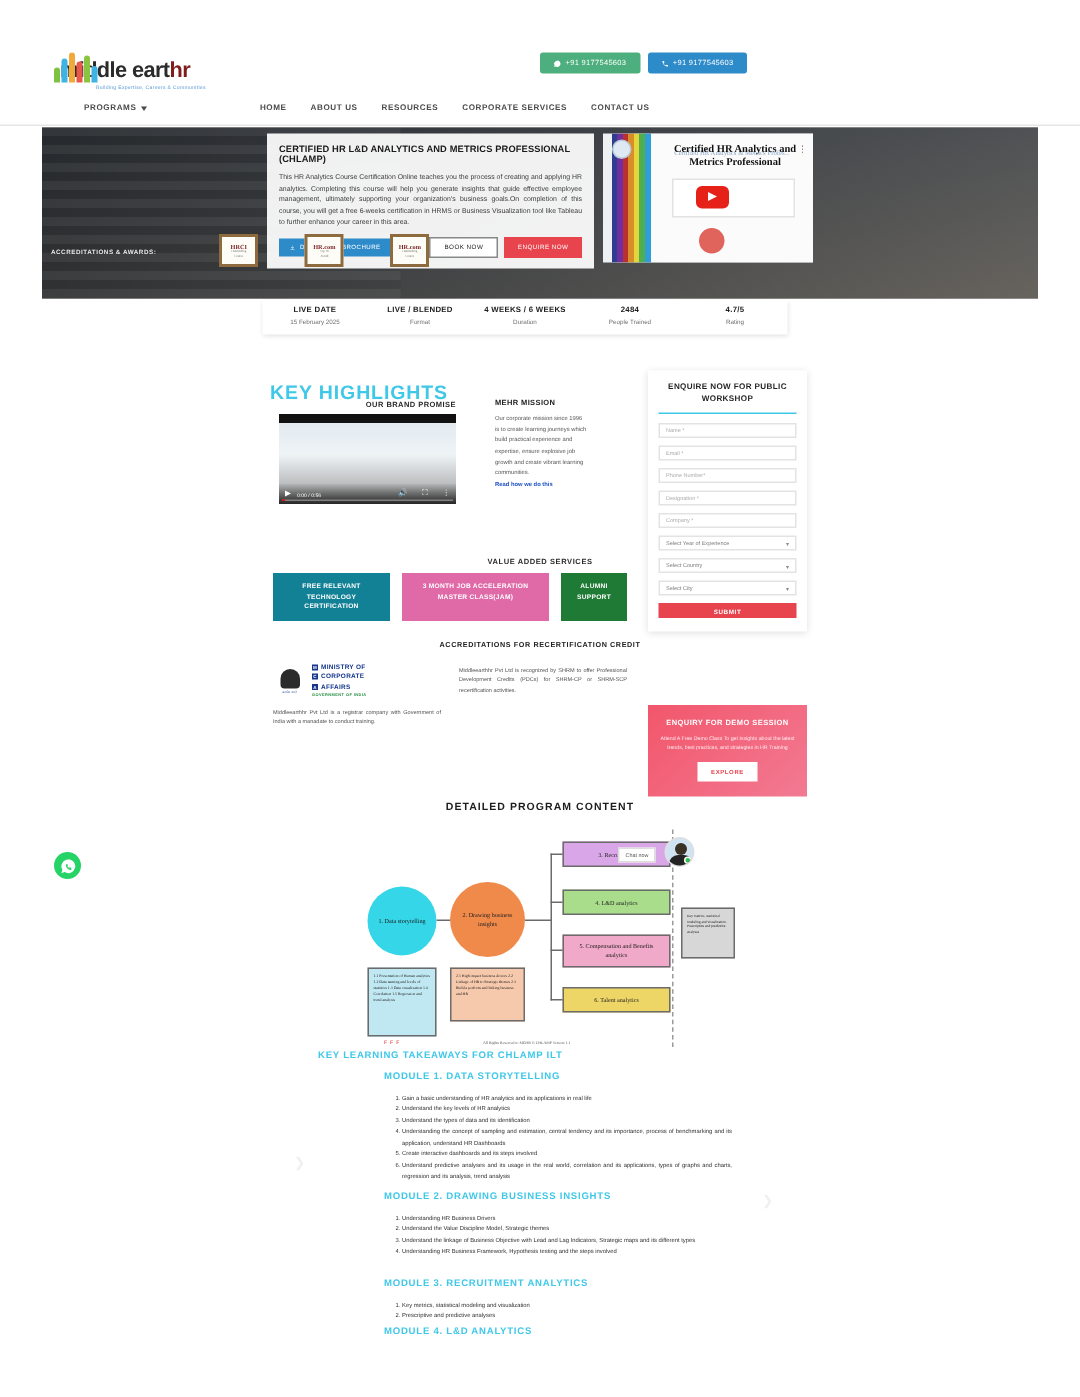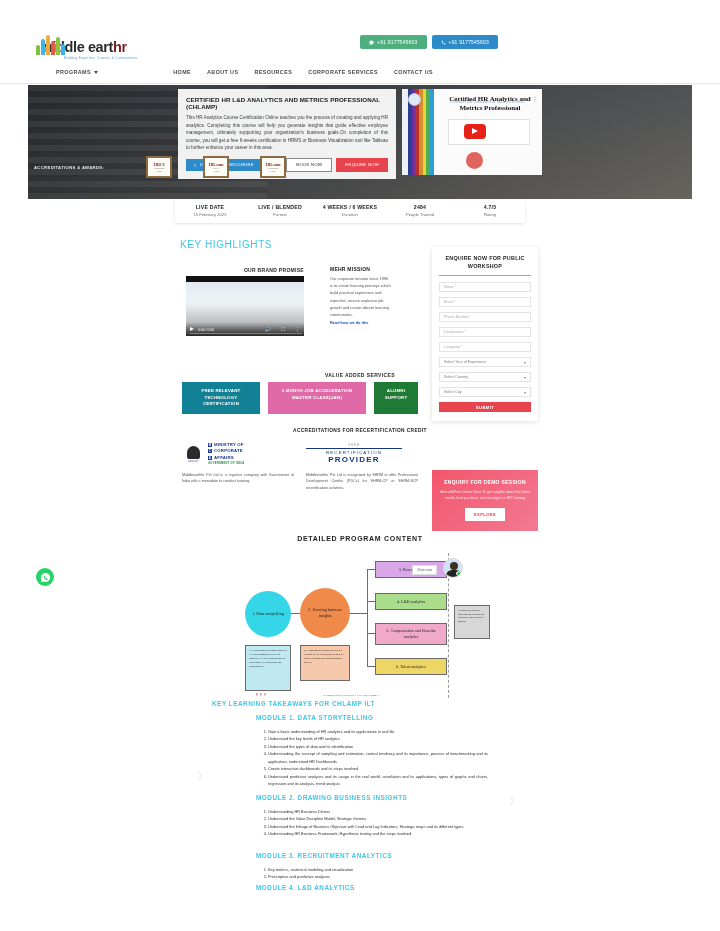--- a/index.html
+++ b/index.html
@@ -73,21 +73,21 @@
   .seal b { font-size:4.2px; color:#7a1f22; font-family:"Liberation Serif",serif; }
   .seal span { font-size:2.1px; color:#6b6b6b; font-family:"Liberation Serif",serif; line-height:1.3; text-align:center;}
 
   
   .stats { position:absolute; left:175px; top:200px; width:350px; height:23px; background:#fff; display:flex; box-shadow:0 1px 3px rgba(0,0,0,.12); }
   .stat { flex:1; text-align:center; padding-top:3.5px; }
   .stat b { display:block; font-size:5.2px; font-weight:bold; color:#1c1c1c; letter-spacing:.2px; }
   .stat span { display:block; font-size:4.2px; color:#6f6f6f; margin-top:2px; }
 
   
-  .kh-title { position:absolute; left:180px; top:239px; font-size:10px; font-weight:normal; color:#3fc8e8; letter-spacing:.6px; }
+  .kh-title { position:absolute; left:180px; top:254px; font-size:13px; font-weight:bold; color:#3fc8e8; letter-spacing:.6px; }
 
   .brand-promise-lbl { position:absolute; left:224px; top:267px; width:80px; text-align:right; font-size:5px; font-weight:bold; color:#2a2a2a; letter-spacing:.3px; }
   .video { position:absolute; left:186px; top:276px; width:118px; height:60px; background:linear-gradient(#dfe8ef 0%, #eef3f6 45%, #9a9a9a 100%); }
   .video:before{content:"";position:absolute;left:0;top:0;width:100%;height:6px;background:#111;}
   .vctrl{position:absolute;left:0;bottom:0;width:100%;height:14px;background:linear-gradient(rgba(0,0,0,0),rgba(0,0,0,.75));}
   .vbar{position:absolute;left:2px;bottom:2.5px;width:114px;height:1px;background:rgba(255,255,255,.35);}
   .vbar i{position:absolute;left:0;top:0;height:100%;width:2px;background:#f00;display:block;}
   .vplay{position:absolute;left:4px;bottom:5px;width:0;height:0;border-left:4px solid #fff;border-top:2.5px solid transparent;border-bottom:2.5px solid transparent;}
   .vtime{position:absolute;left:12px;bottom:4.5px;font-size:3.4px;color:#fff;}
   .vicons{position:absolute;right:4px;bottom:4px;display:flex;gap:10px;align-items:center;}
@@ -346,28 +346,20 @@
         <div class="mca">
           <div><i>M</i><span>MINISTRY OF</span></div>
           <div><i>C</i><span>CORPORATE</span></div>
           <div><i>A</i><span>AFFAIRS</span></div>
           <div class="goi">GOVERNMENT OF INDIA</div>
         </div>
       </div>
       <div class="acc-p">Middleearthhr Pvt Ltd is a registrar company with Government of India with a manadate to conduct training.</div>
     </div>
     <div class="acc-col">
-      <div class="acc-head">
-        <div class="shrm">
-          <div class="s1">SHRM</div>
-          <div class="bar"></div>
-          <div class="s2">RECERTIFICATION</div>
-          <div class="s3">PROVIDER</div>
-        </div>
-      </div>
       <div class="acc-p">Middleearthhr Pvt Ltd is recognized by SHRM to offer Professional Development Credits (PDCs) for SHRM-CP or SHRM-SCP recertification activities.</div>
     </div>
   </div>
 
   <div class="form">
     <h3>ENQUIRE NOW FOR PUBLIC WORKSHOP</h3>
     <div class="divider"></div>
     <div class="fin">Name *</div>
     <div class="fin">Email *</div>
     <div class="fin">Phone Number*</div>

